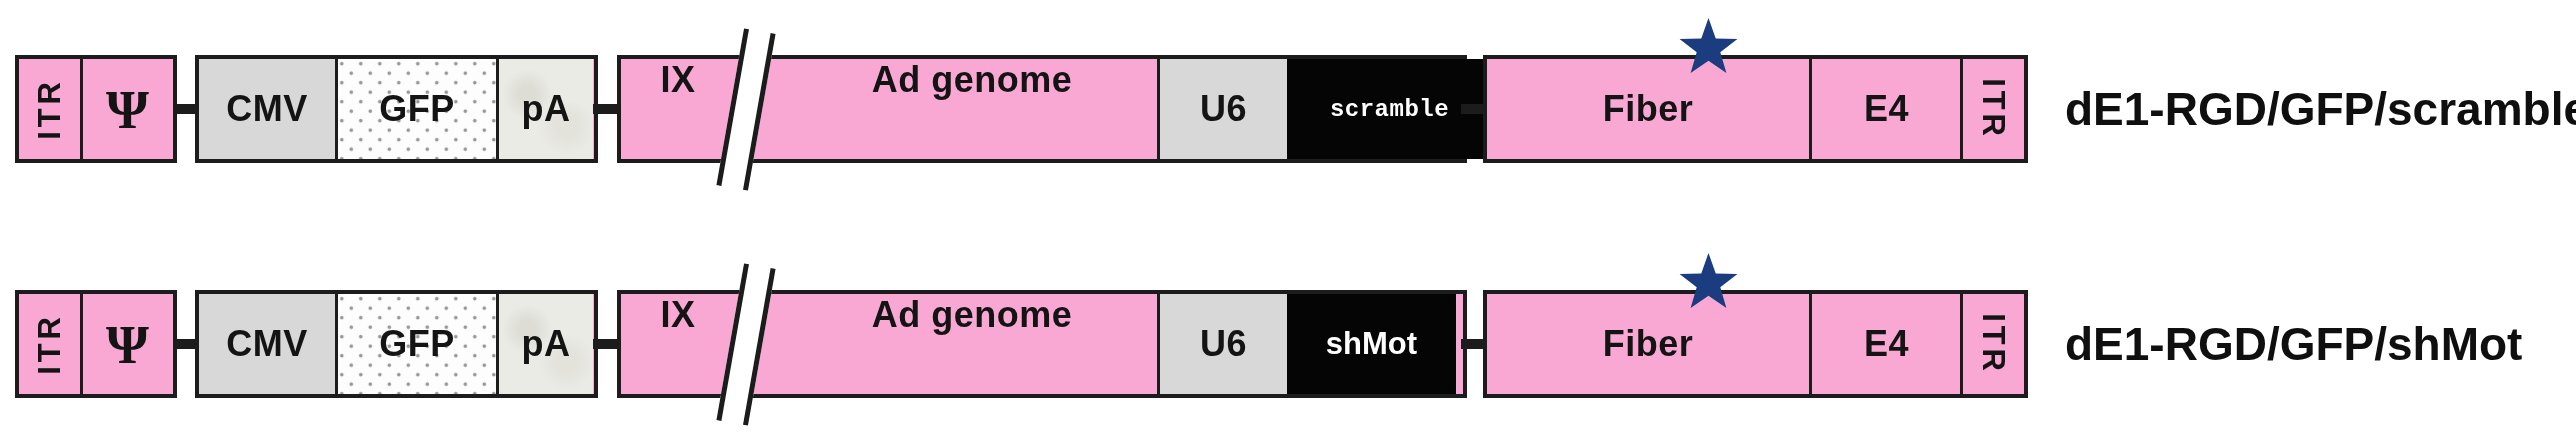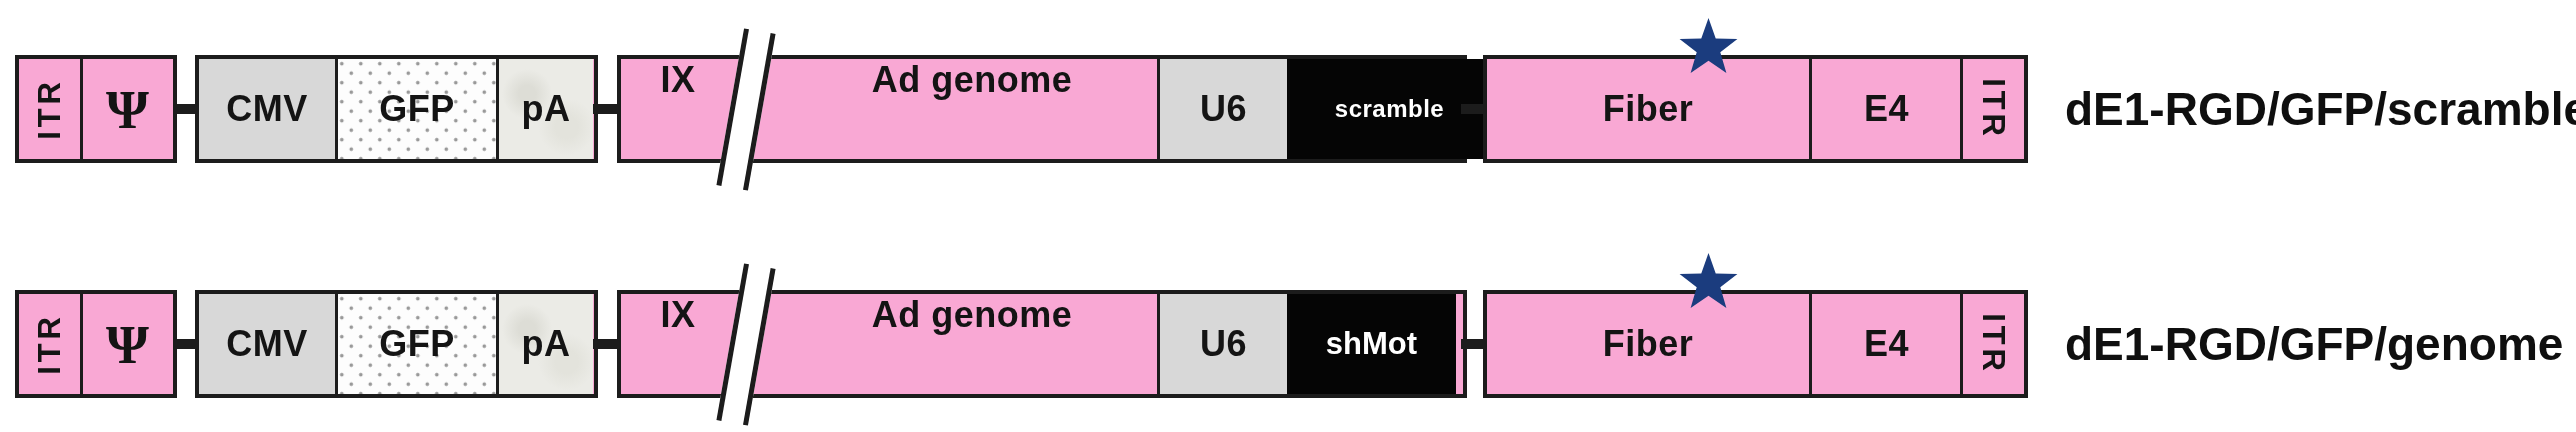--- a/index.html
+++ b/index.html
@@ -109,21 +109,21 @@
       <div class="inner-label" style="left:9.5px; width:95px;">
         <span class="seg-label">IX</span>
       </div>
       <div class="break-band"></div>
       <div class="inner-label" style="left:166px; width:370px;">
         <span class="seg-label">Ad genome</span>
       </div>
       <div class="cell divider fill-gray" style="left:536px; width:130px;">
         <span class="seg-label">U6</span>
       </div>
-      <div class="cell fill-black" style="left:666px; width:205px;">
+      <div class="cell fill-black" style="left:666px; width:205px;font-family:Liberation Mono, monospace;">
         <span class="shrna-text shrna-sm">scramble</span>
       </div>
     </div>
 
     <div class="conn" style="left:1461px; width:26px;"></div>
 
     <div class="group" style="left:1483px; width:545px;">
       <div class="cell" style="left:0; width:322px;">
         <span class="seg-label">Fiber</span>
       </div>
@@ -196,17 +196,17 @@
       </div>
       <div class="cell divider" style="left:473px; width:62px;">
         <span class="rot-label rot-cw">ITR</span>
       </div>
     </div>
 
     <svg class="star" viewBox="0 0 66 62">
       <polygon points="33,1 40.6,22.5 63.4,23.1 45.4,37 51.8,58.9 33,46 14.2,58.9 20.6,37 2.6,23.1 25.4,22.5" fill="#1b3c7e"></polygon>
     </svg>
 
-    <div class="construct-name">dE1-RGD/GFP/genome</div>
+    <div class="construct-name">dE1-RGD/GFP/shMot</div>
   </div>
 
 </div>
 
 
 </body></html>

